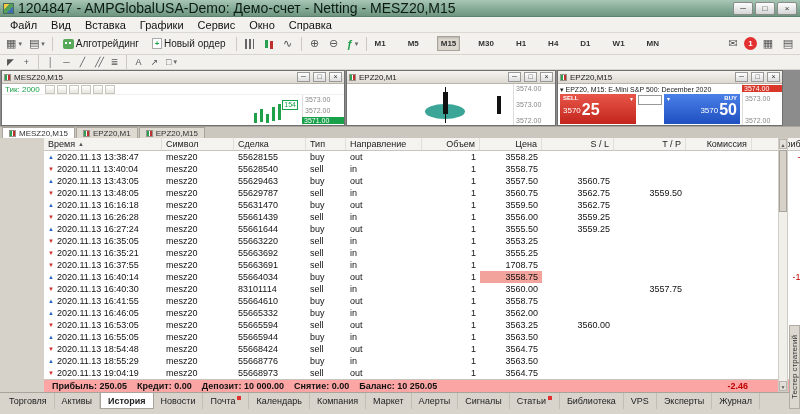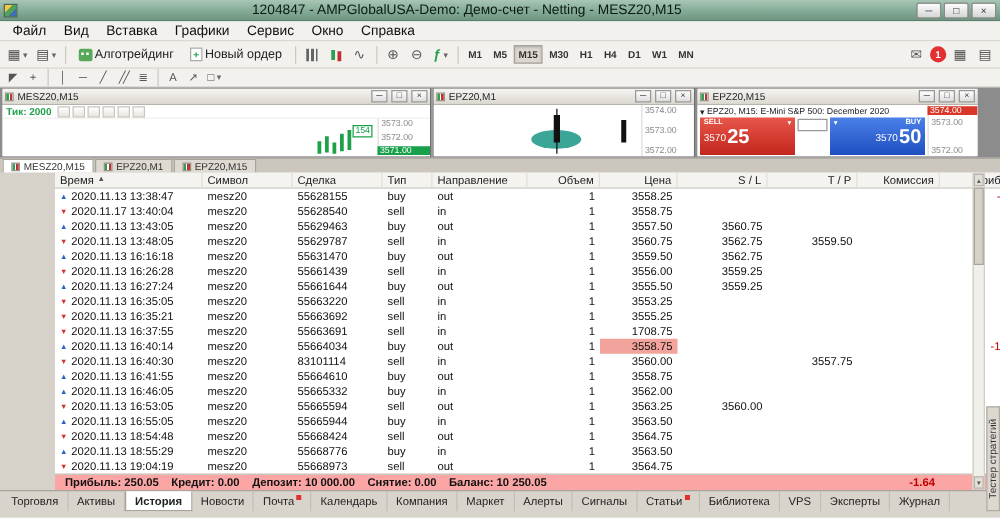--- a/index.html
+++ b/index.html
@@ -2,21 +2,21 @@
 <html><head>
 <meta charset="utf-8">
 <style>
   * { margin:0; padding:0; box-sizing:border-box; }
   html,body { width:800px; height:414px; }
   body { font-family:"Liberation Sans","DejaVu Sans",sans-serif; font-size:9px; background:#d6d2ca; position:relative; overflow:hidden; color:#111; }
 
   
   .titlebar { height:17px; background:linear-gradient(180deg,#a9c6b5 0%,#84ab97 55%,#6f9580 100%); border-bottom:1px solid #5c8270; display:flex; align-items:center; padding:0 3px; gap:4px; }
   .app-icon { width:11px; height:11px; border:1px solid #4a6b5a; background:linear-gradient(135deg,#f5c842 33%,#53a158 33% 66%,#3e6fb5 66%); }
-  .title-text { flex:1; text-align:center; font-size:11px; color:#0c1a12; white-space:nowrap; overflow:hidden; }
+  .title-text { flex:1; font-size:14px; color:#0c1a12; white-space:nowrap; overflow:hidden; }
   .win-btns { display:flex; gap:2px; }
   .win-btn { width:20px; height:13px; background:linear-gradient(#fdfdfd,#d5d5d5); border:1px solid #8a8a8a; border-radius:2px; font-size:8px; line-height:11px; text-align:center; color:#333; }
 
   
   .menubar { height:16px; background:#f2f1ee; border-bottom:1px solid #dcd9d2; display:flex; align-items:center; padding-left:3px; }
   .menu-item { padding:1px 7px; font-size:11px; color:#111; }
 
   
   .toolbar { background:#f2f1ee; border-bottom:1px solid #d8d5ce; display:flex; align-items:center; }
   #toolbar-main { height:22px; padding:0 3px; gap:1px; }
@@ -25,40 +25,40 @@
   #toolbar-draw .tbtn { height:13px; min-width:15px; font-size:9px; }
   .tbtn.txt { padding:0 5px; font-size:10px; color:#222;justify-content:flex-end; }
   .tbtn .dd { font-size:7px; color:#666; }
   .tsep { width:1px; height:14px; background:#ccc9c2; margin:0 3px; }
   .green { color:#1fa14a; font-weight:bold; }
   .robot-icon { width:11px; height:10px; background:#58a85a; border-radius:2px; position:relative; display:inline-block; }
   .robot-icon::before { content:""; position:absolute; left:2px; top:3px; width:2px; height:2px; background:#fff; box-shadow:4px 0 0 #fff; }
   .order-icon { width:10px; height:11px; background:#fff; border:1px solid #aaa; color:#1fa14a; font-size:8px; line-height:9px; text-align:center; font-weight:bold; display:inline-block; }
   .icon-bars { width:9px; height:10px; background:repeating-linear-gradient(90deg,#666 0 2px,transparent 2px 4px); display:inline-block; }
   .icon-candles { width:3px; height:8px; background:#2aa052; box-shadow:5px 1px 0 #c03030; display:inline-block; margin-right:5px; }
-  .tf-group { display:flex; gap:1px; }
+  .tf-group { display:flex; gap:14px; }
   .tf-btn { font-size:8px; font-weight:bold; padding:0 3px; height:15px; min-width:18px; color:#333; display:flex; align-items:center; justify-content:center; border:1px solid transparent; }
   .tf-btn.active { background:#dcd8d0; border:1px solid #a8a49c; box-shadow:inset 0 1px 2px rgba(0,0,0,.18); }
   .right-cluster { margin-left:auto; display:flex; align-items:center; gap:2px; }
   .badge { width:13px; height:13px; border-radius:50%; background:#e23030; color:#fff; font-size:8px; font-weight:bold; display:flex; align-items:center; justify-content:center; }
   .tight { letter-spacing:-2px; }
 
   
   .chart-area { position:relative; height:56px; background:#8c8c8c; overflow:hidden; }
   .cwin { position:absolute; top:0; height:56px; background:#fff; border:1px solid #6f6f6f; display:flex; flex-direction:column; }
   #w1 { left:1px; width:344px; }
   #w2 { left:346px; width:210px; }
   #w3 { left:557px; width:226px; }
   .cwin-title { height:13px; background:linear-gradient(#f5f4f1,#ddd9d1); border-bottom:1px solid #b8b4ac; display:flex; align-items:center; padding:0 2px; gap:3px; font-size:8px; color:#222; flex:0 0 auto; }
   .cwin-title .ct { flex:1; white-space:nowrap; overflow:hidden; }
   .cwb { width:13px; height:10px; border:1px solid #999; background:linear-gradient(#fff,#ddd); font-size:7px; line-height:8px; text-align:center; color:#333; }
   .cwin-body { flex:1; position:relative; background:#fff; overflow:hidden; }
   .ctab-icon { width:7px; height:7px; border:1px solid #98948c; background:linear-gradient(90deg,#2aa052 0 2px,#fff 2px 3px,#c03030 3px 5px,#fff 5px); display:inline-block; flex:0 0 auto; }
   .w1bar { height:11px; display:flex; gap:2px; align-items:center; padding:0 3px; border-bottom:1px solid #f0efec; }
-  .tick-label { color:#1fa14a; font-size:8px; font-weight:bold; margin-right:3px; }
+  .tick-label { color:#1fa14a; font-size:8px; font-weight:normal; margin-right:3px; }
   .mb { width:10px; height:9px; border:1px solid #c8c5be; background:linear-gradient(#fff,#e8e6e0); }
   .pscale { position:absolute; right:0; top:0; bottom:0; width:42px; border-left:1px solid #ddd; display:flex; flex-direction:column; justify-content:space-between; padding:1px 2px; font-size:7px; color:#888; }
   #w1 .pscale { top:11px; }
   .ptick { white-space:nowrap; }
   .pcur { position:absolute; right:0; bottom:1px; width:42px; background:#18a04a; color:#fff; font-size:7px; padding:0 2px; text-align:left; }
   .vol-badge { position:absolute; right:46px; top:16px; border:1px solid #18a04a; color:#18a04a; font-size:7px; line-height:8px; padding:0 1px; background:#fff; }
   .candle { position:absolute; background:#1fa14a; width:3px; }
   .w2candle-wick { position:absolute; left:98px; top:3px; width:1px; height:36px; background:#111; }
   .w2candle-body { position:absolute; left:96px; top:8px; width:5px; height:22px; background:#111; }
   .w2ellipse { position:absolute; left:78px; top:20px; width:40px; height:15px; background:#2a9d8f; border-radius:50%; opacity:.92; }
@@ -387,21 +387,21 @@
           <div class="td c3">buy</div>
           <div class="td c4">out</div>
           <div class="td c5 num">1</div>
           <div class="td c6 num">3558.25</div>
           <div class="td c7 num"></div>
           <div class="td c8 num"></div>
           <div class="td c9 num"></div>
           <div class="td c10 num neg">-1.25</div>
         </div>
         <div class="trow">
-          <div class="td c0"><span class="deal-arrow sa">▼</span><span>2020.11.17 13:40:04</span></div>
+          <div class="td c0"><span class="deal-arrow sa">▼</span><span>2020.11.11 13:40:04</span></div>
           <div class="td c1">mesz20</div>
           <div class="td c2">55628540</div>
           <div class="td c3">sell</div>
           <div class="td c4">in</div>
           <div class="td c5 num">1</div>
           <div class="td c6 num">3558.75</div>
           <div class="td c7 num"></div>
           <div class="td c8 num"></div>
           <div class="td c9 num"></div>
           <div class="td c10 num pos"></div>
@@ -629,21 +629,21 @@
         </div>
       </div>
     <div class="summary">
       <div class="sum-left" id="sum-left">
           <span class="sum-item">Прибыль: 250.05</span>
           <span class="sum-item">Кредит: 0.00</span>
           <span class="sum-item">Депозит: 10 000.00</span>
           <span class="sum-item">Снятие: 0.00</span>
           <span class="sum-item">Баланс: 10 250.05</span>
         </div>
-      <div class="sum-comm neg">-1.64</div>
+      <div class="sum-comm neg">-2.46</div>
       <div class="sum-profit pos">252.51</div>
     </div>
   </div>
 </div>
 
 <div class="vscroll">
   <div class="sarrow">▲</div>
   <div class="sthumb"></div>
   <div class="sarrow down">▼</div>
 </div>

